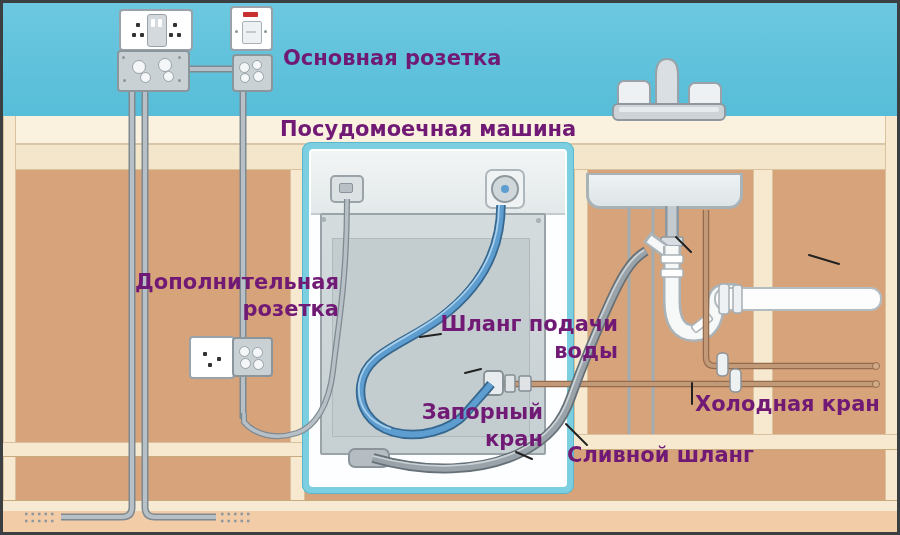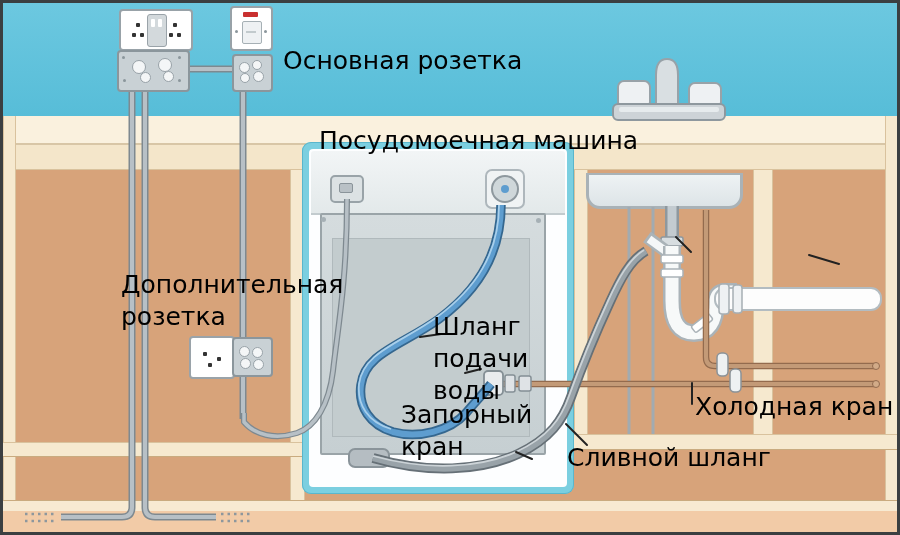--- a/index.html
+++ b/index.html
@@ -48,24 +48,24 @@
   .sw-rocker{position:absolute;left:10px;top:13px;width:18px;height:21px;background:#eef1f3;border:1px solid #a6b0b5;border-radius:2px;}
   .sw-rocker i{position:absolute;left:3px;top:9px;width:10px;height:2px;background:#c2cacd;}
   .graybox{background:#c9d1d5;border:2px solid #8b969c;border-radius:4px;}
   .gb-big{left:114px;top:47px;width:69px;height:38px;}
   .gb-small-top{left:229px;top:51px;width:37px;height:34px;}
   .gb-small-bot{left:229px;top:334px;width:37px;height:36px;}
   .gcirc{position:absolute;border-radius:50%;background:#f4f6f7;border:1px solid #98a2a8;}
   .gmini{position:absolute;width:3px;height:3px;border-radius:50%;background:#8b969c;}
   .socket-add{left:186px;top:333px;width:42px;height:39px;background:#fff;border:2px solid #9aa3a9;border-radius:4px;}
   
-  .lbl{color:#000000;font-weight:normal;font-size:25px;line-height:1.28;white-space:pre-line;}
-  .ctr{text-align:left;}
+  .lbl{color:#701a75;font-weight:bold;font-size:21px;line-height:1.28;white-space:pre-line;}
+  .ctr{text-align:right;}
   #lbl-main-outlet{left:280px;top:42px;}
-  #lbl-dishwasher{left:277px;top:122px;margin-left:39px;}
+  #lbl-dishwasher{left:277px;top:113px;}
   #lbl-add-outlet{left:118px;top:266px;width:218px;}
   #lbl-supply-hose{left:430px;top:308px;width:185px;}
   #lbl-shutoff{left:398px;top:396px;width:142px;}
   #lbl-drain-hose{left:564px;top:439px;}
   #lbl-siphon{left:690px;top:207px;}
   #lbl-cold-water{left:692px;top:388px;}
   svg{position:absolute;left:0;top:0;pointer-events:none;}
 </style>
 </head>
 <body>

